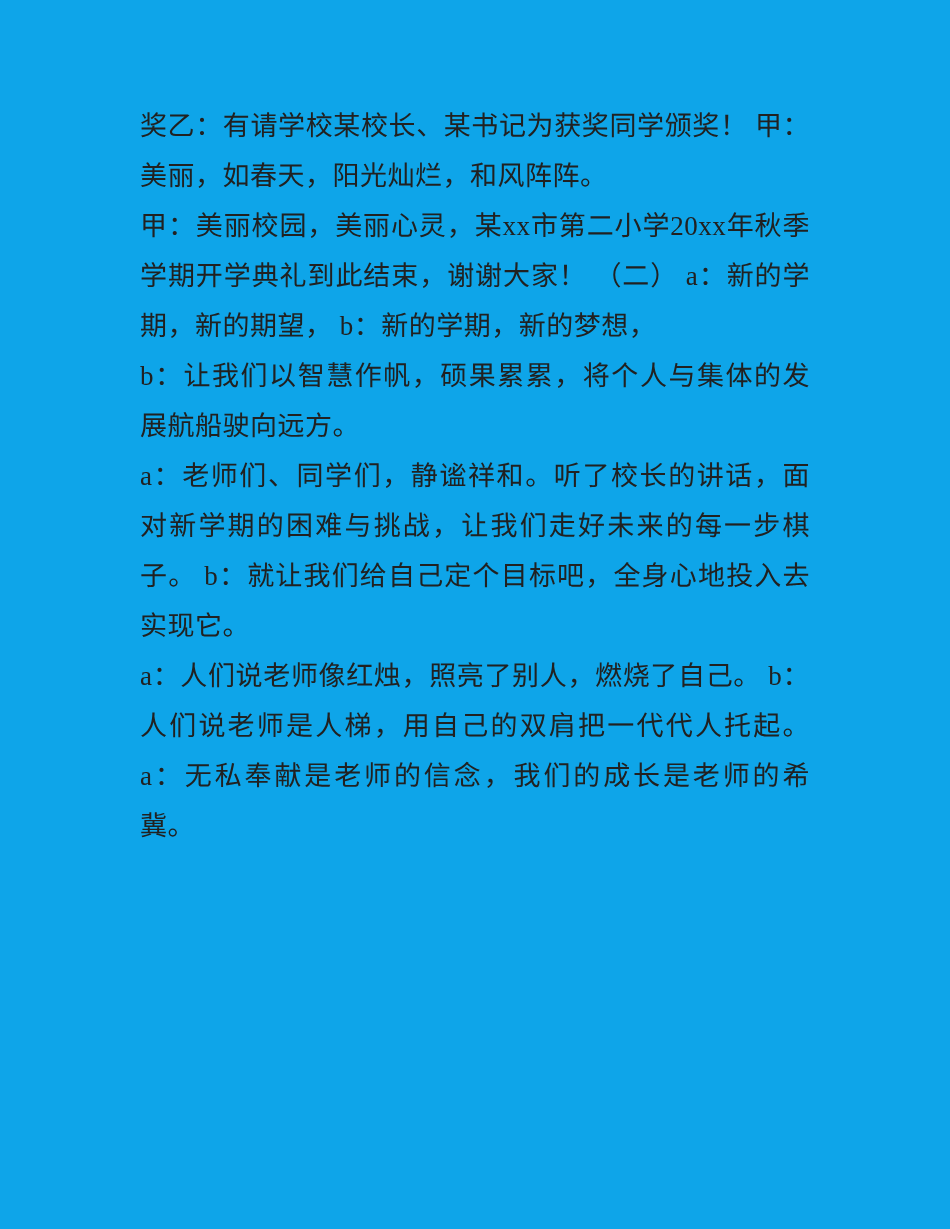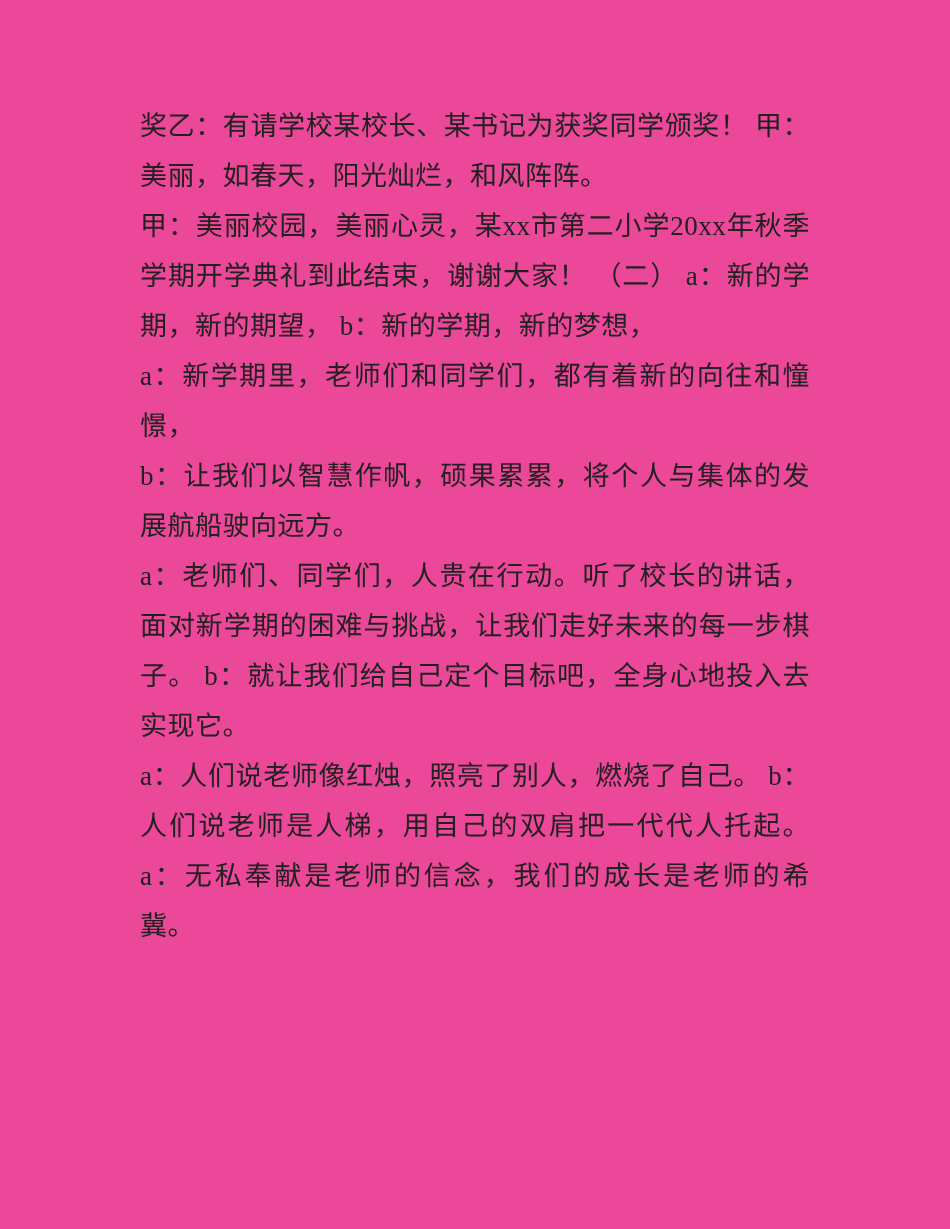--- a/index.html
+++ b/index.html
@@ -10,39 +10,38 @@
   body {
     width: 950px;
     height: 1229px;
     overflow: hidden;
   }
   .page {
     box-sizing: border-box;
     width: 950px;
     height: 1229px;
     padding: 101px 140px 0 140px;
-    background: #ec4899;
+    background: #0ea5e9;
   }
   .doc-text p {
     margin: 0;
     padding: 0;
     font-family: "Liberation Serif", "DejaVu Serif", serif;
     font-size: 27px;
     line-height: 50px;
     color: #212121;
     text-align: justify;
     letter-spacing: 0.5px;
     word-break: break-all;
   }
 </style>
 </head>
 <body>
 
 <div class="page">
   <div class="doc-text">
     <p>奖乙：有请学校某校长、某书记为获奖同学颁奖！ 甲：美丽，如春天，阳光灿烂，和风阵阵。</p>
     <p>甲：美丽校园，美丽心灵，某xx市第二小学20xx年秋季学期开学典礼到此结束，谢谢大家！ （二） a：新的学期，新的期望， b：新的学期，新的梦想，</p>
-    <p>a：新学期里，老师们和同学们，都有着新的向往和憧憬，</p>
     <p>b：让我们以智慧作帆，硕果累累，将个人与集体的发展航船驶向远方。</p>
-    <p>a：老师们、同学们，人贵在行动。听了校长的讲话，面对新学期的困难与挑战，让我们走好未来的每一步棋子。 b：就让我们给自己定个目标吧，全身心地投入去实现它。</p>
+    <p>a：老师们、同学们，静谧祥和。听了校长的讲话，面对新学期的困难与挑战，让我们走好未来的每一步棋子。 b：就让我们给自己定个目标吧，全身心地投入去实现它。</p>
     <p>a：人们说老师像红烛，照亮了别人，燃烧了自己。 b：人们说老师是人梯，用自己的双肩把一代代人托起。 a：无私奉献是老师的信念，我们的成长是老师的希冀。</p>
   </div>
 </div>
 
 </body></html>

